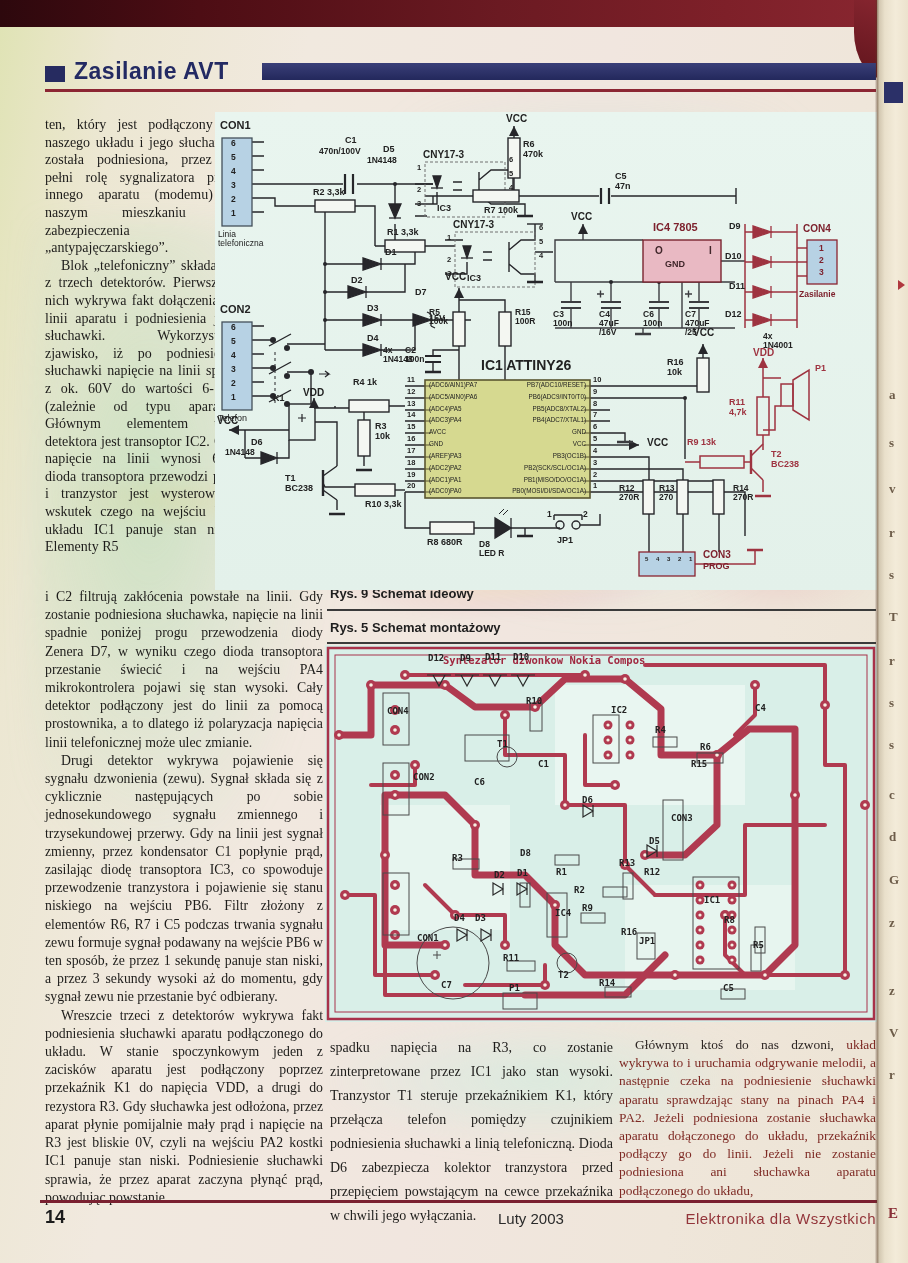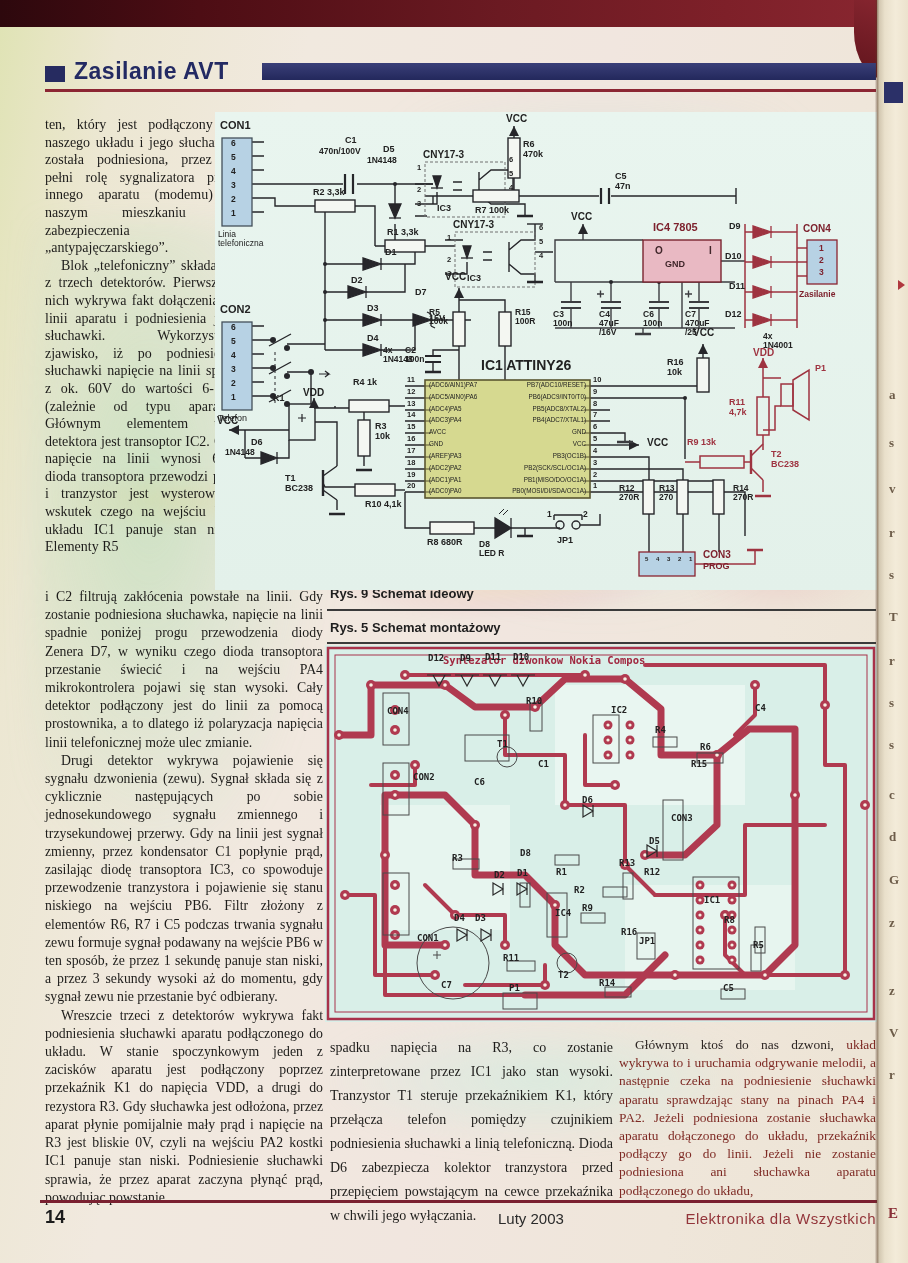--- a/index.html
+++ b/index.html
@@ -319,31 +319,31 @@
       <circle cx="361" cy="413" r="4" fill="none" stroke="#26262a" stroke-width="1.4"></circle>
 
       <g stroke="#5a5530" stroke-width="1">
         <path d="M210,274 h6 M210,286 h6 M210,298 h6 M210,309 h6 M210,321 h6 M210,333 h6 M210,345 h6 M210,357 h6 M210,369 h6 M210,380 h6"></path>
         <path d="M369,274 h6 M369,286 h6 M369,298 h6 M369,309 h6 M369,321 h6 M369,333 h6 M369,345 h6 M369,357 h6 M369,369 h6 M369,380 h6"></path>
       </g>
     </svg>
   <span class="ann" style="left: 5px; top: 8px; font-size: 11px; font-weight: 700;">CON1</span><span class="ann" style="left: 16px; top: 27px; font-size: 8.5px;">6</span><span class="ann" style="left: 16px; top: 41px; font-size: 8.5px;">5</span><span class="ann" style="left: 16px; top: 55px; font-size: 8.5px;">4</span><span class="ann" style="left: 16px; top: 69px; font-size: 8.5px;">3</span><span class="ann" style="left: 16px; top: 83px; font-size: 8.5px;">2</span><span class="ann" style="left: 16px; top: 97px; font-size: 8.5px;">1</span><span class="ann" style="left: 3px; top: 118px; font-size: 8.5px; font-weight: 400;">Linia
 telefoniczna</span><span class="ann" style="left: 130px; top: 24px;">C1</span><span class="ann" style="left: 104px; top: 35px; font-size: 8.5px;">470n/100V</span><span class="ann" style="left: 168px; top: 33px;">D5</span><span class="ann" style="left: 152px; top: 44px; font-size: 8.5px;">1N4148</span><span class="ann" style="left: 208px; top: 38px; font-size: 10px; font-weight: 700;">CNY17-3</span><span class="ann" style="left: 202px; top: 52px; font-size: 7.5px;">1</span><span class="ann" style="left: 202px; top: 74px; font-size: 7.5px;">2</span><span class="ann" style="left: 202px; top: 88px; font-size: 7.5px;">3</span><span class="ann" style="left: 294px; top: 44px; font-size: 7.5px;">6</span><span class="ann" style="left: 294px; top: 58px; font-size: 7.5px;">5</span><span class="ann" style="left: 294px; top: 72px; font-size: 7.5px;">4</span><span class="ann" style="left: 222px; top: 92px; font-weight: 700;">IC3</span><span class="ann" style="left: 238px; top: 108px; font-size: 10px; font-weight: 700;">CNY17-3</span><span class="ann" style="left: 232px; top: 122px; font-size: 7.5px;">1</span><span class="ann" style="left: 232px; top: 144px; font-size: 7.5px;">2</span><span class="ann" style="left: 232px; top: 158px; font-size: 7.5px;">3</span><span class="ann" style="left: 324px; top: 112px; font-size: 7.5px;">6</span><span class="ann" style="left: 324px; top: 126px; font-size: 7.5px;">5</span><span class="ann" style="left: 324px; top: 140px; font-size: 7.5px;">4</span><span class="ann" style="left: 252px; top: 162px; font-weight: 700;">IC3</span><span class="ann" style="left: 98px; top: 76px;">R2 3,3k</span><span class="ann" style="left: 172px; top: 116px;">R1 3,3k</span><span class="ann" style="left: 170px; top: 136px;">D1</span><span class="ann" style="left: 136px; top: 164px;">D2</span><span class="ann" style="left: 152px; top: 192px;">D3</span><span class="ann" style="left: 200px; top: 176px;">D7</span><span class="ann" style="left: 214px; top: 202px;">15V</span><span class="ann" style="left: 152px; top: 222px;">D4</span><span class="ann" style="left: 168px; top: 234px; font-size: 8.5px;">4x
 1N4148</span><span class="ann" style="left: 291px; top: 2px; font-size: 10px; font-weight: 700;">VCC</span><span class="ann" style="left: 308px; top: 28px;">R6
-470k</span><span class="ann" style="left: 260px; top: 94px;">R7 100k</span><span class="ann" style="left: 400px; top: 60px;">C5
+470k</span><span class="ann" style="left: 269px; top: 94px;">R7 100k</span><span class="ann" style="left: 400px; top: 60px;">C5
 47n</span><span class="ann" style="left: 356px; top: 100px; font-size: 10px; font-weight: 700;">VCC</span><span class="ann" style="left: 438px; top: 110px; font-size: 11px; color: rgb(125, 33, 45); font-weight: 700;">IC4 7805</span><span class="ann" style="left: 440px; top: 134px; font-size: 10px; color: rgb(64, 38, 42); font-weight: 700;">O</span><span class="ann" style="left: 494px; top: 134px; font-size: 10px; color: rgb(64, 38, 42); font-weight: 700;">I</span><span class="ann" style="left: 450px; top: 148px; font-size: 9px; color: rgb(64, 38, 42); font-weight: 700;">GND</span><span class="ann" style="left: 338px; top: 198px; font-size: 8.5px;">C3
 100n</span><span class="ann" style="left: 384px; top: 198px; font-size: 8.5px;">C4
 47uF
 /16V</span><span class="ann" style="left: 428px; top: 198px; font-size: 8.5px;">C6
 100n</span><span class="ann" style="left: 470px; top: 198px; font-size: 8.5px;">C7
 470uF
 /25</span><span class="ann" style="left: 514px; top: 110px;">D9</span><span class="ann" style="left: 510px; top: 140px;">D10</span><span class="ann" style="left: 514px; top: 170px;">D11</span><span class="ann" style="left: 510px; top: 198px;">D12</span><span class="ann" style="left: 548px; top: 220px; font-size: 8.5px;">4x
 1N4001</span><span class="ann" style="left: 588px; top: 112px; font-size: 10px; color: rgb(125, 33, 45); font-weight: 700;">CON4</span><span class="ann" style="left: 604px; top: 132px; font-size: 8.5px; color: rgb(125, 33, 45);">1</span><span class="ann" style="left: 604px; top: 144px; font-size: 8.5px; color: rgb(125, 33, 45);">2</span><span class="ann" style="left: 604px; top: 156px; font-size: 8.5px; color: rgb(125, 33, 45);">3</span><span class="ann" style="left: 584px; top: 178px; font-size: 8.5px; color: rgb(125, 33, 45);">Zasilanie</span><span class="ann" style="left: 5px; top: 192px; font-size: 11px; font-weight: 700;">CON2</span><span class="ann" style="left: 16px; top: 211px; font-size: 8.5px;">6</span><span class="ann" style="left: 16px; top: 225px; font-size: 8.5px;">5</span><span class="ann" style="left: 16px; top: 239px; font-size: 8.5px;">4</span><span class="ann" style="left: 16px; top: 253px; font-size: 8.5px;">3</span><span class="ann" style="left: 16px; top: 267px; font-size: 8.5px;">2</span><span class="ann" style="left: 16px; top: 281px; font-size: 8.5px;">1</span><span class="ann" style="left: 3px; top: 302px; font-weight: 400;">Telefon</span><span class="ann" style="left: 58px; top: 282px;">K1</span><span class="ann" style="left: 88px; top: 276px; font-size: 10px; font-weight: 700;">VDD</span><span class="ann" style="left: 138px; top: 266px;">R4 1k</span><span class="ann" style="left: 160px; top: 310px;">R3
 10k</span><span class="ann" style="left: 2px; top: 304px; font-size: 10px; font-weight: 700;">VCC</span><span class="ann" style="left: 36px; top: 326px;">D6</span><span class="ann" style="left: 10px; top: 336px; font-size: 8.5px;">1N4148</span><span class="ann" style="left: 70px; top: 362px;">T1
-BC238</span><span class="ann" style="left: 150px; top: 388px;">R10 4,1k</span><span class="ann" style="left: 230px; top: 160px; font-size: 10px; font-weight: 700;">VCC</span><span class="ann" style="left: 214px; top: 196px; font-size: 8.5px;">R5
+BC238</span><span class="ann" style="left: 150px; top: 388px;">R10 3,3k</span><span class="ann" style="left: 230px; top: 160px; font-size: 10px; font-weight: 700;">VCC</span><span class="ann" style="left: 214px; top: 196px; font-size: 8.5px;">R5
 100k</span><span class="ann" style="left: 300px; top: 196px; font-size: 8.5px;">R15
 100R</span><span class="ann" style="left: 190px; top: 234px; font-size: 8.5px;">C2
 100n</span><span class="ann" style="left: 266px; top: 246px; font-size: 14px; font-weight: 700;">IC1 ATTINY26</span><span class="ann" style="left: 192px; top: 264px; font-size: 7.5px;">11</span><span class="ann" style="left: 192px; top: 276px; font-size: 7.5px;">12</span><span class="ann" style="left: 192px; top: 288px; font-size: 7.5px;">13</span><span class="ann" style="left: 192px; top: 299px; font-size: 7.5px;">14</span><span class="ann" style="left: 192px; top: 311px; font-size: 7.5px;">15</span><span class="ann" style="left: 192px; top: 323px; font-size: 7.5px;">16</span><span class="ann" style="left: 192px; top: 335px; font-size: 7.5px;">17</span><span class="ann" style="left: 192px; top: 347px; font-size: 7.5px;">18</span><span class="ann" style="left: 192px; top: 359px; font-size: 7.5px;">19</span><span class="ann" style="left: 192px; top: 370px; font-size: 7.5px;">20</span><span class="ann" style="left: 214px; top: 270px; font-size: 6.3px; font-weight: 400;">(ADC6/AIN1)PA7</span><span class="ann" style="left: 214px; top: 282px; font-size: 6.3px; font-weight: 400;">(ADC5/AIN0)PA6</span><span class="ann" style="left: 214px; top: 294px; font-size: 6.3px; font-weight: 400;">(ADC4)PA5</span><span class="ann" style="left: 214px; top: 305px; font-size: 6.3px; font-weight: 400;">(ADC3)PA4</span><span class="ann" style="left: 214px; top: 317px; font-size: 6.3px; font-weight: 400;">AVCC</span><span class="ann" style="left: 214px; top: 329px; font-size: 6.3px; font-weight: 400;">GND</span><span class="ann" style="left: 214px; top: 341px; font-size: 6.3px; font-weight: 400;">(AREF)PA3</span><span class="ann" style="left: 214px; top: 353px; font-size: 6.3px; font-weight: 400;">(ADC2)PA2</span><span class="ann" style="left: 214px; top: 365px; font-size: 6.3px; font-weight: 400;">(ADC1)PA1</span><span class="ann" style="left: 214px; top: 376px; font-size: 6.3px; font-weight: 400;">(ADC0)PA0</span><span class="ann r" style="left: 371px; top: 270px; font-size: 6.3px; font-weight: 400;">PB7(ADC10/RESET)</span><span class="ann r" style="left: 371px; top: 282px; font-size: 6.3px; font-weight: 400;">PB6(ADC9/INT0/T0)</span><span class="ann r" style="left: 371px; top: 294px; font-size: 6.3px; font-weight: 400;">PB5(ADC8/XTAL2)</span><span class="ann r" style="left: 371px; top: 305px; font-size: 6.3px; font-weight: 400;">PB4(ADC7/XTAL1)</span><span class="ann r" style="left: 371px; top: 317px; font-size: 6.3px; font-weight: 400;">GND</span><span class="ann r" style="left: 371px; top: 329px; font-size: 6.3px; font-weight: 400;">VCC</span><span class="ann r" style="left: 371px; top: 341px; font-size: 6.3px; font-weight: 400;">PB3(OC1B)</span><span class="ann r" style="left: 371px; top: 353px; font-size: 6.3px; font-weight: 400;">PB2(SCK/SCL/OC1A)</span><span class="ann r" style="left: 371px; top: 365px; font-size: 6.3px; font-weight: 400;">PB1(MISO/DO/OC1A)</span><span class="ann r" style="left: 371px; top: 376px; font-size: 6.3px; font-weight: 400;">PB0(MOSI/DI/SDA/OC1A)</span><span class="ann" style="left: 378px; top: 264px; font-size: 7.5px;">10</span><span class="ann" style="left: 378px; top: 276px; font-size: 7.5px;">9</span><span class="ann" style="left: 378px; top: 288px; font-size: 7.5px;">8</span><span class="ann" style="left: 378px; top: 299px; font-size: 7.5px;">7</span><span class="ann" style="left: 378px; top: 311px; font-size: 7.5px;">6</span><span class="ann" style="left: 378px; top: 323px; font-size: 7.5px;">5</span><span class="ann" style="left: 378px; top: 335px; font-size: 7.5px;">4</span><span class="ann" style="left: 378px; top: 347px; font-size: 7.5px;">3</span><span class="ann" style="left: 378px; top: 359px; font-size: 7.5px;">2</span><span class="ann" style="left: 378px; top: 370px; font-size: 7.5px;">1</span><span class="ann" style="left: 432px; top: 326px; font-size: 10px; font-weight: 700;">VCC</span><span class="ann" style="left: 212px; top: 426px;">R8 680R</span><span class="ann" style="left: 264px; top: 428px; font-size: 8.5px;">D8
 LED R</span><span class="ann" style="left: 332px; top: 398px; font-size: 8.5px;">1</span><span class="ann" style="left: 368px; top: 398px; font-size: 8.5px;">2</span><span class="ann" style="left: 342px; top: 424px;">JP1</span><span class="ann" style="left: 404px; top: 372px; font-size: 8.5px;">R12
 270R</span><span class="ann" style="left: 444px; top: 372px; font-size: 8.5px;">R13
 270</span><span class="ann" style="left: 518px; top: 372px; font-size: 8.5px;">R14
 270R</span><span class="ann" style="left: 488px; top: 438px; font-size: 10px; color: rgb(125, 33, 45); font-weight: 700;">CON3</span><span class="ann" style="left: 488px; top: 450px; color: rgb(125, 33, 45);">PROG</span><span class="ann" style="left: 430px; top: 444px; font-size: 6px;">5</span><span class="ann" style="left: 441px; top: 444px; font-size: 6px;">4</span><span class="ann" style="left: 452px; top: 444px; font-size: 6px;">3</span><span class="ann" style="left: 463px; top: 444px; font-size: 6px;">2</span><span class="ann" style="left: 474px; top: 444px; font-size: 6px;">1</span><span class="ann" style="left: 478px; top: 216px; font-size: 10px; font-weight: 700;">VCC</span><span class="ann" style="left: 452px; top: 246px;">R16
 10k</span><span class="ann" style="left: 538px; top: 236px; font-size: 10px; color: rgb(158, 51, 64); font-weight: 700;">VDD</span><span class="ann" style="left: 514px; top: 286px; color: rgb(158, 51, 64);">R11
 4,7k</span><span class="ann" style="left: 600px; top: 252px; color: rgb(158, 51, 64);">P1</span><span class="ann" style="left: 472px; top: 326px; color: rgb(158, 51, 64);">R9 13k</span><span class="ann" style="left: 556px; top: 338px; color: rgb(158, 51, 64);">T2
 BC238</span></div>

